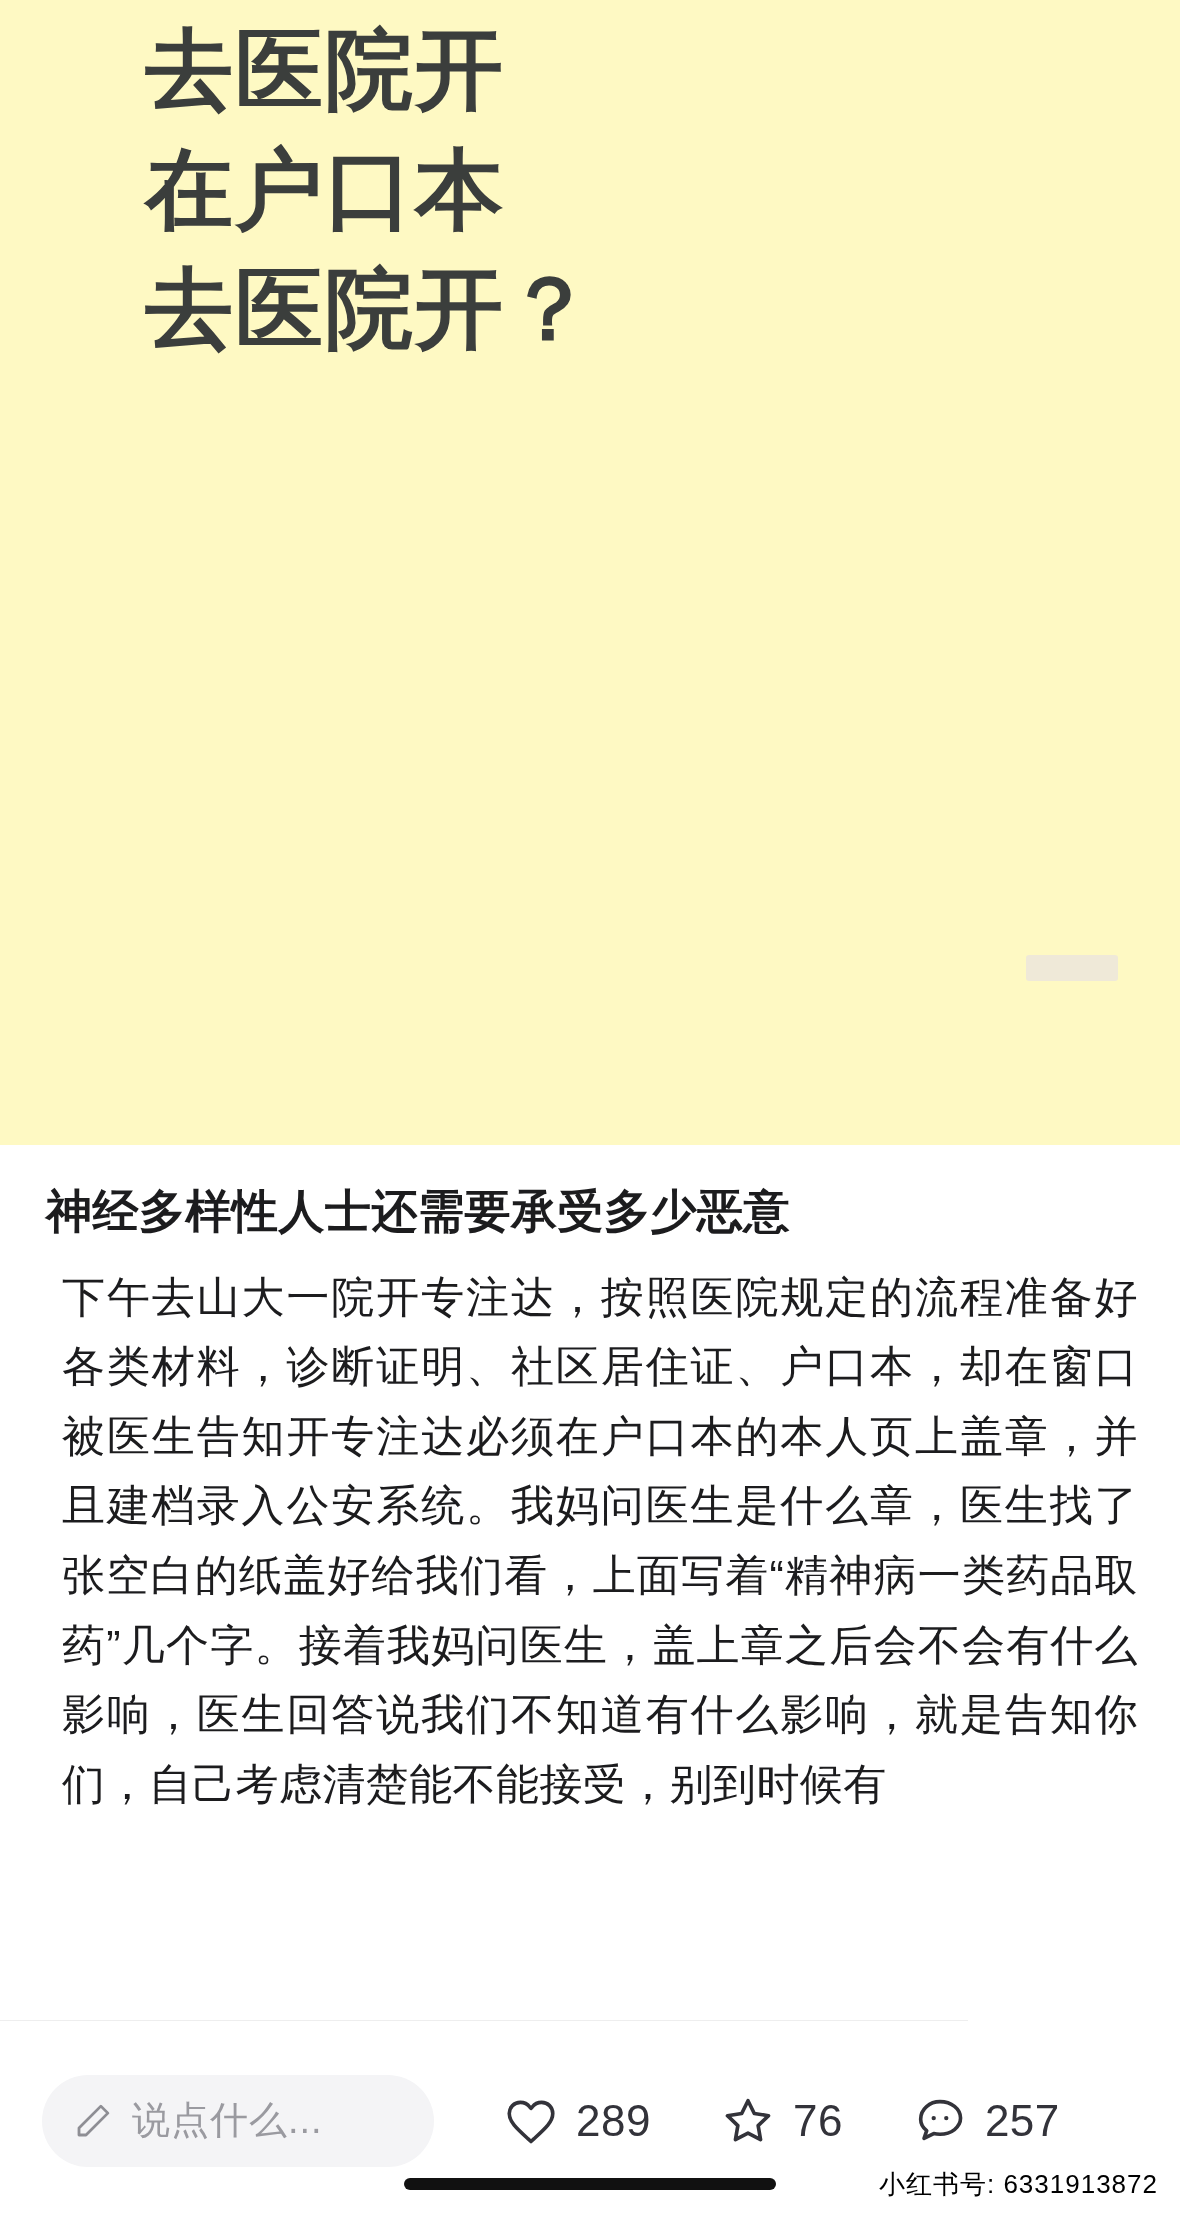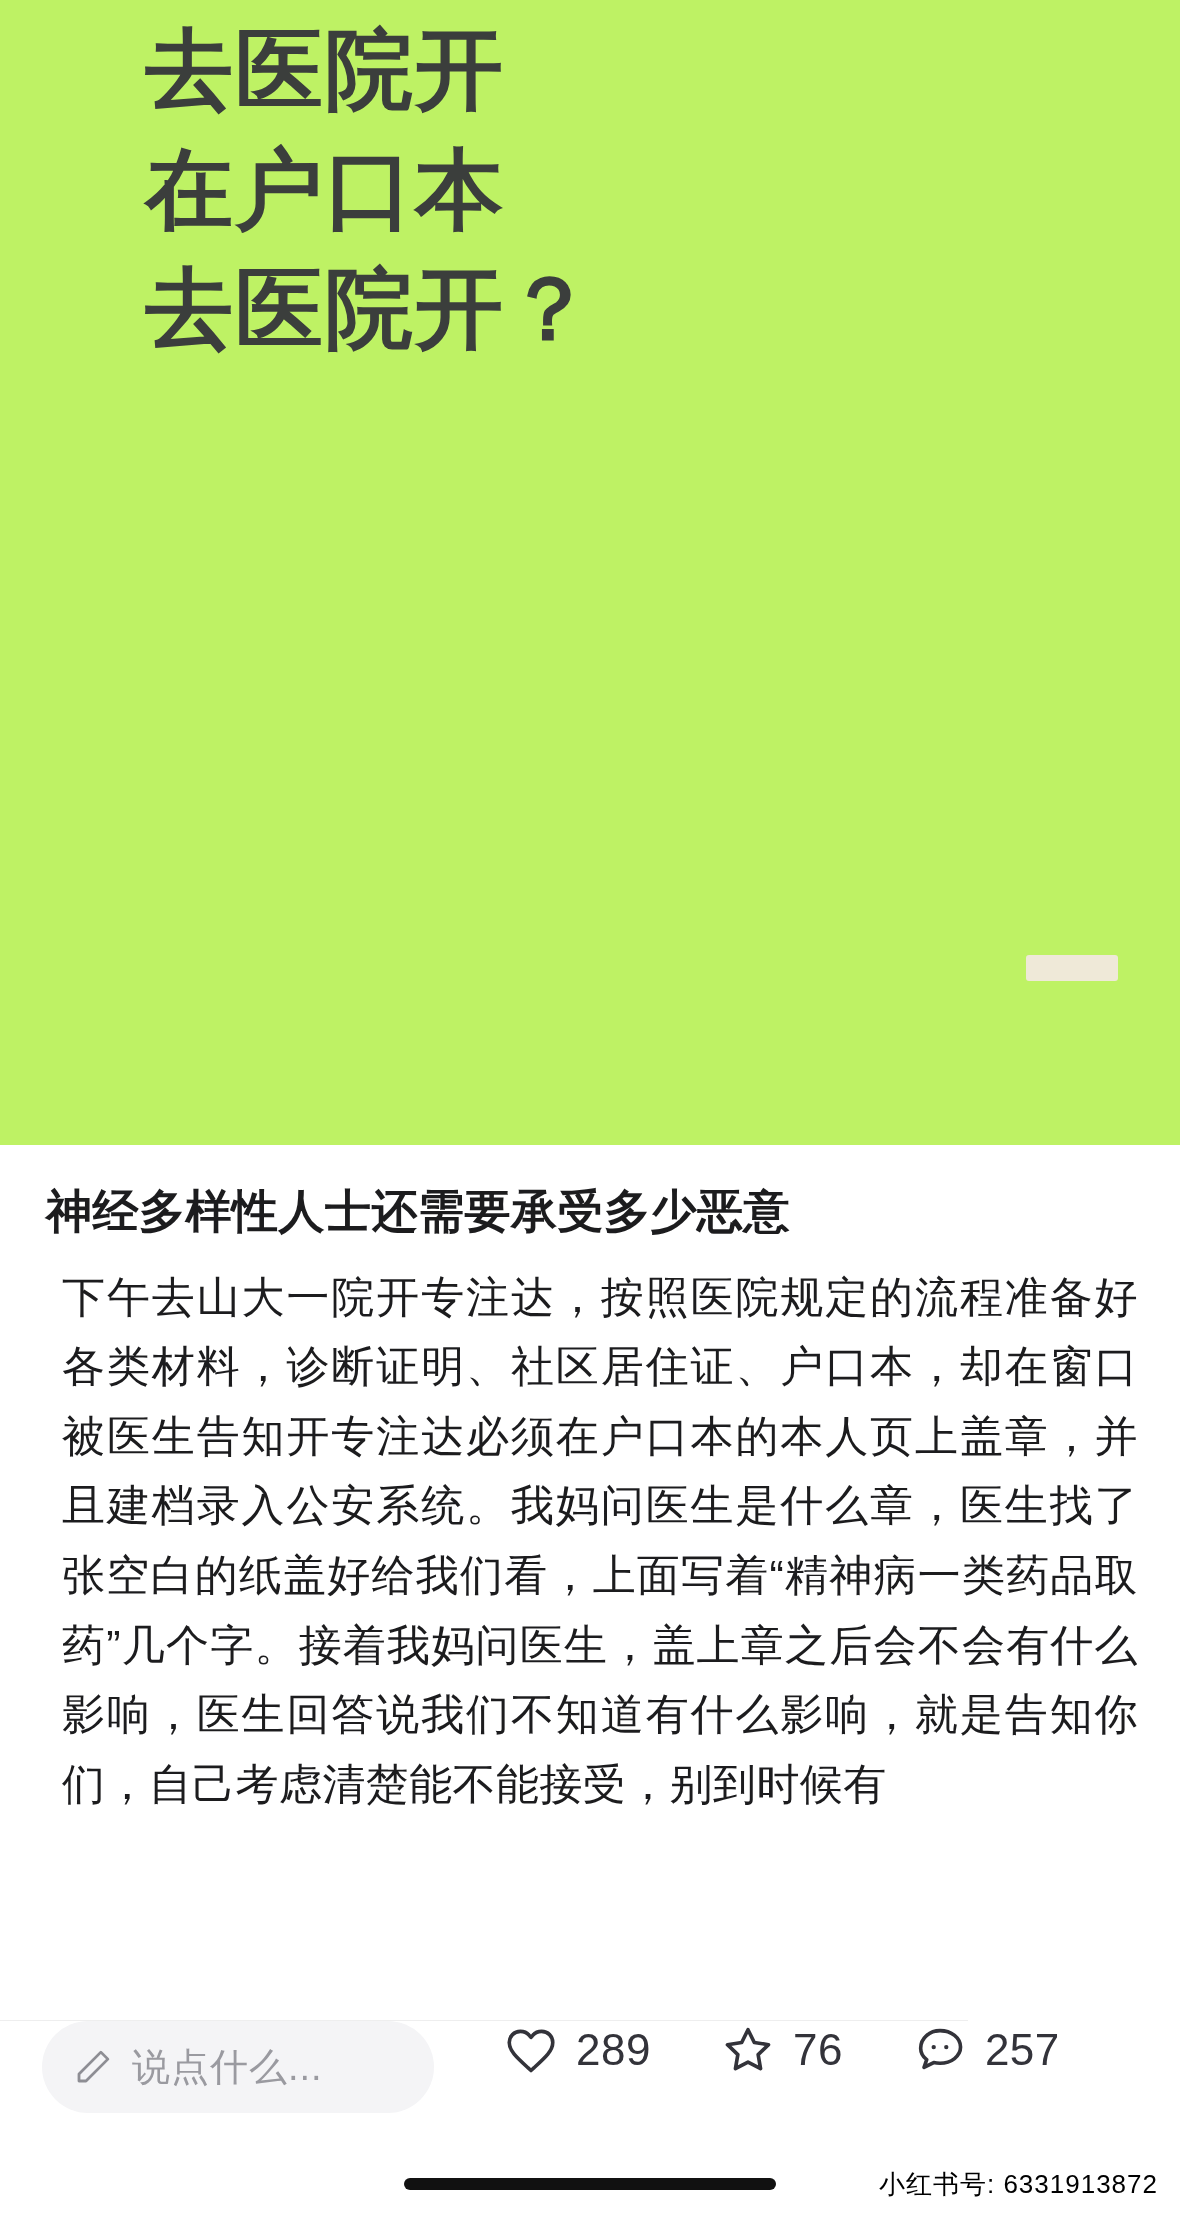--- a/index.html
+++ b/index.html
@@ -22,21 +22,21 @@
     background: #ffffff;
     display: flex;
     flex-direction: column;
   }
 
   
   .cover {
     position: relative;
     width: 1180px;
     height: 1145px;
-    background: #bef264;
+    background: #fef9c3;
     box-sizing: border-box;
     padding: 10px 0 0 145px;
     overflow: hidden;
   }
   .cover-title {
     font-family: "Liberation Sans", sans-serif;
     font-weight: bold;
     font-size: 88px;
     line-height: 1.36;
     color: #3b3e3c;
@@ -102,21 +102,21 @@
   
   .bottom-bar {
     position: absolute;
     left: 0;
     bottom: 0;
     width: 968px;
     height: 200px;
     background: #ffffff;
     border-top: 1px solid #eeeeee;
     display: flex;
-    align-items: flex-start;
+    align-items: center;
     padding: 0 42px;
     box-sizing: border-box;
   }
   .comment-box {
     display: flex;
     align-items: center;
     background: #f4f4f6;
     border-radius: 48px;
     height: 92px;
     width: 392px;

